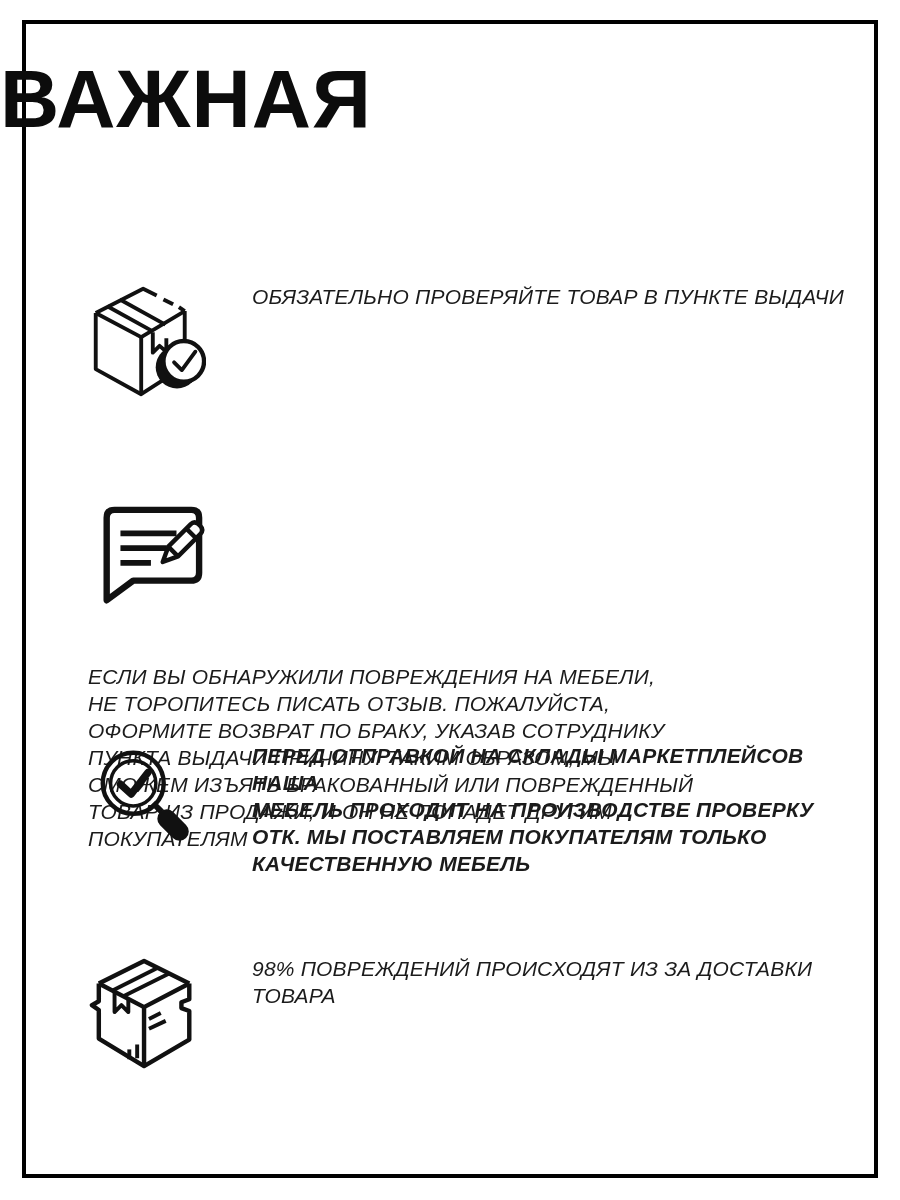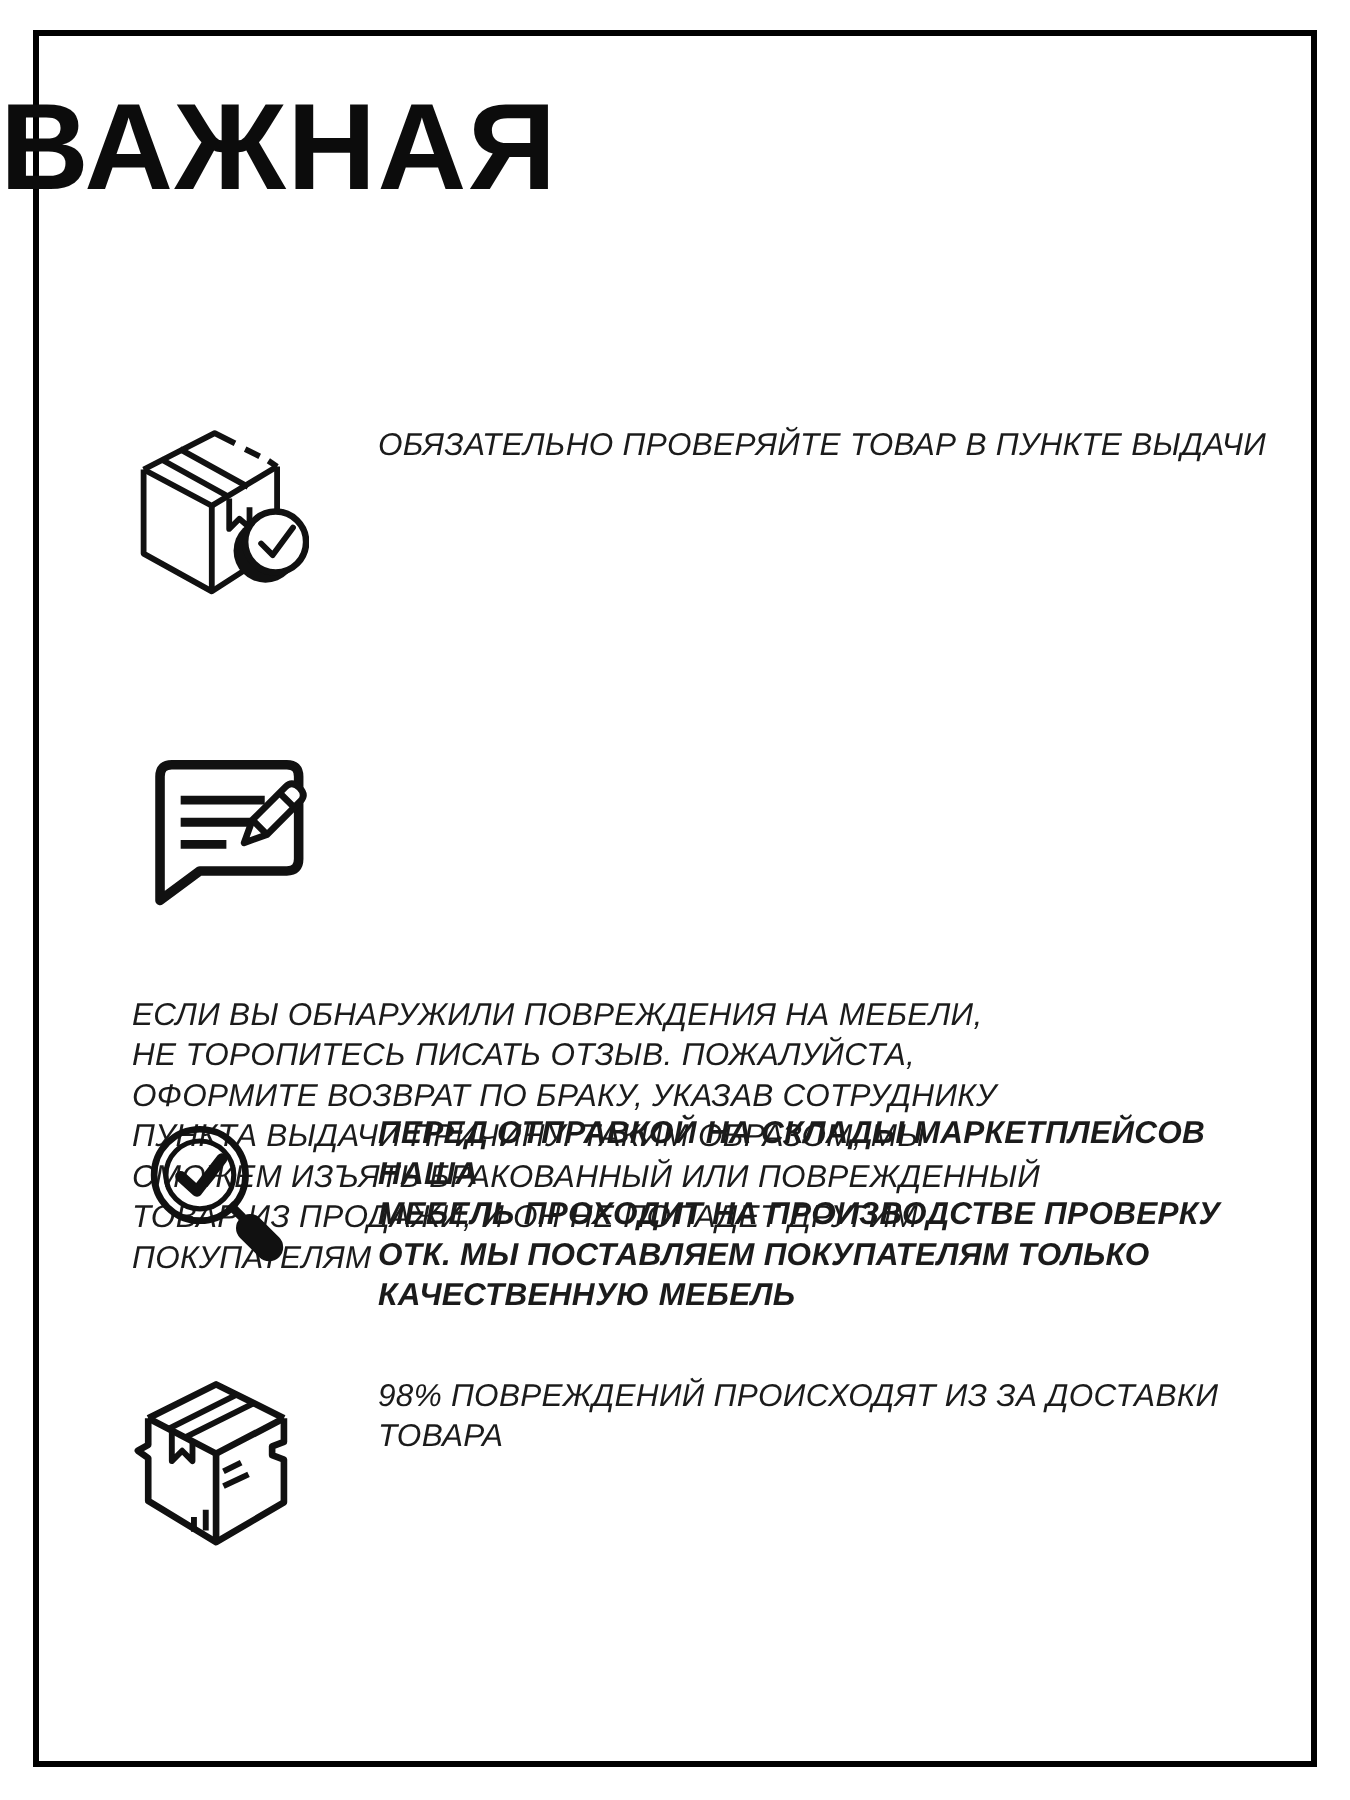--- a/index.html
+++ b/index.html
@@ -49,21 +49,21 @@
     position: absolute;
     left: 88px;
     right: 28px;
     display: flex;
     align-items: flex-start;
     gap: 46px;
   }
   .row-1 { top: 283px; height: 120px; }
   .row-2 { top: 499px; height: 194px; flex-direction: column; }
   .row-3 { top: 742px; height: 118px; font-weight: bold; }
-  .row-4 { top: 917px; height: 120px; }
+  .row-4 { top: 955px; height: 120px; }
   .icon-box {
     flex: 0 0 118px;
     height: 118px;
   }
   .icon-box svg {
     display: block;
     width: 100%;
     height: 100%;
   }
   .section-text {

